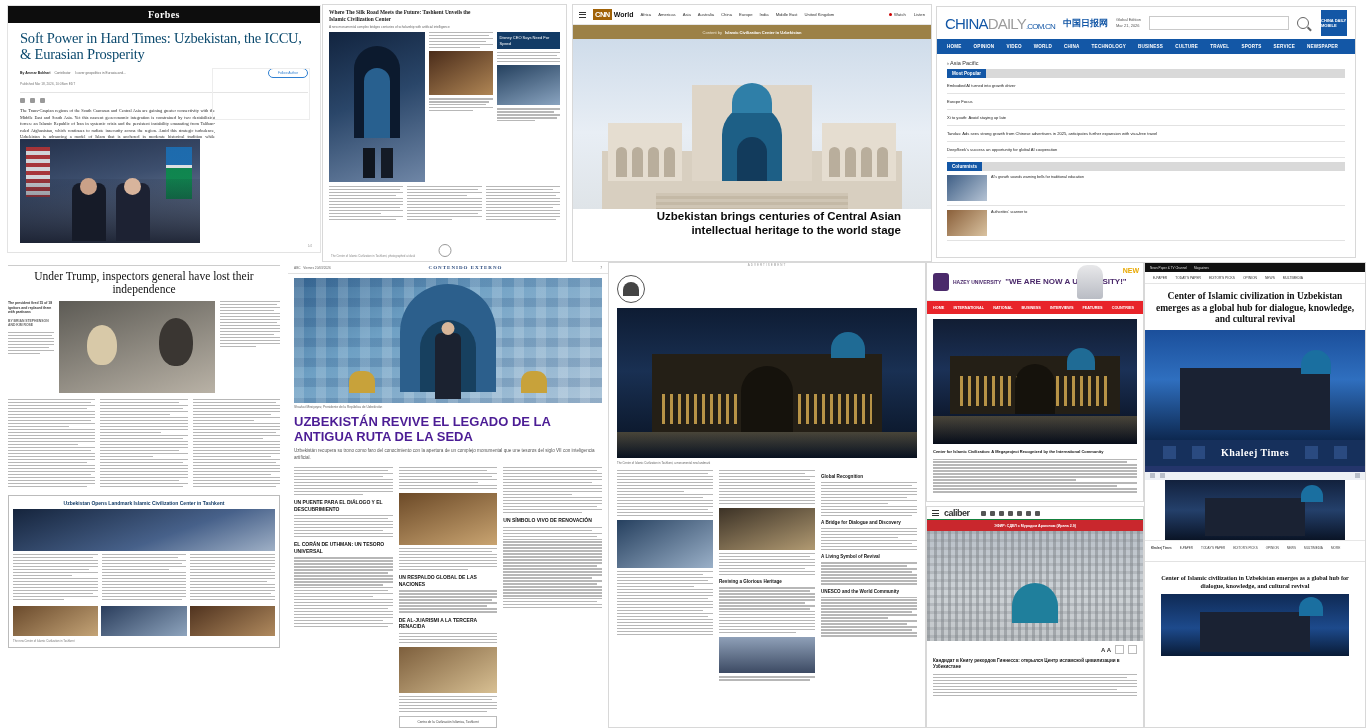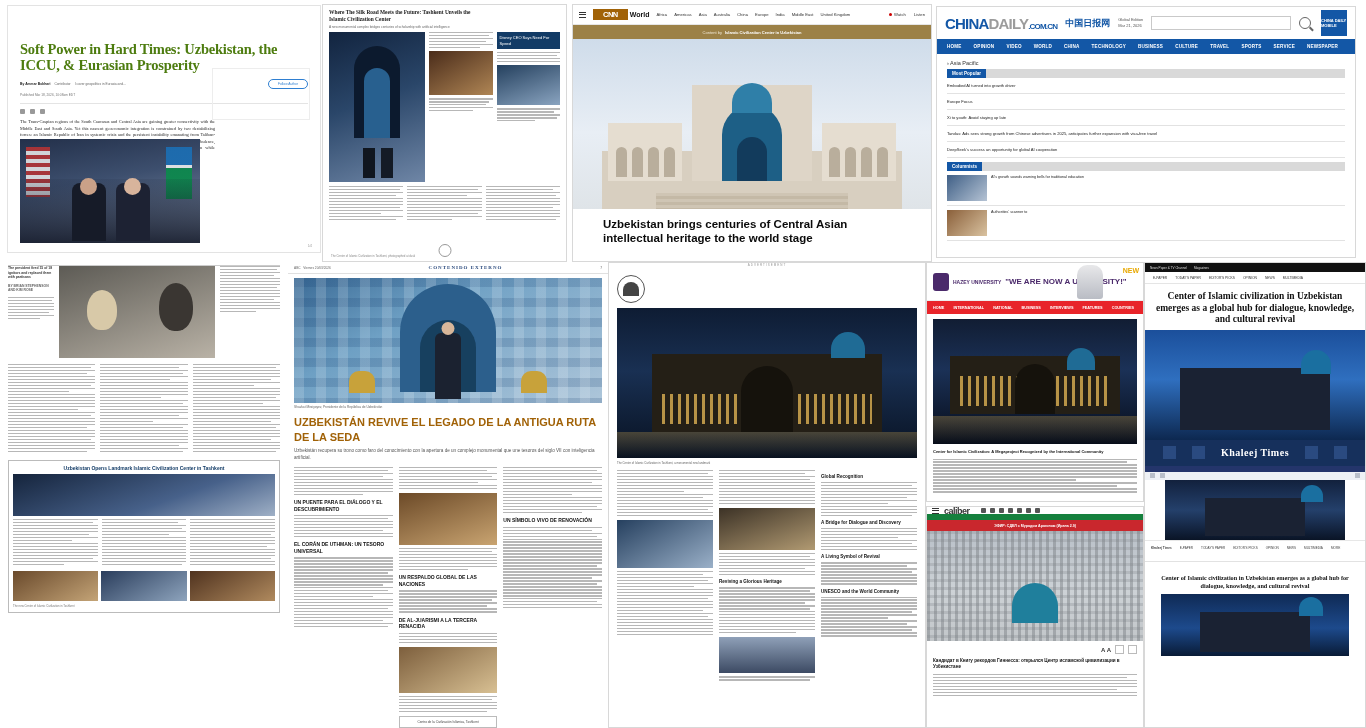--- a/index.html
+++ b/index.html
@@ -16,21 +16,21 @@
   .ftcol .ft { height:1.3px; margin-bottom:1.7px; }
 
   
   #forbes { left:8px; top:6px; width:312px; height:246px; background:#fff;
      box-shadow:0 0 0 1px #e3e3e3; }
   .forbes-bar { height:17px; background:#0d0d0d; display:flex; align-items:center; justify-content:center; }
   .forbes-logo { color:#fff; font-family:"Liberation Serif", serif; font-weight:bold;
      font-size:10px; letter-spacing:.4px; }
   .forbes-body { padding:7px 12px 0 12px; }
   .forbes-h1 { font-family:"Liberation Serif", serif; font-size:14.5px; line-height:16px;
-     color:#4d7c0f; font-weight:700; letter-spacing:-.2px;margin-top:28px; }
+     color:#0c4a6e; font-weight:400; letter-spacing:-.2px; }
   .forbes-byline { margin-top:6px; display:flex; align-items:center; gap:4px; }
   .forbes-byline .nm { font-size:3.4px; font-weight:bold; color:#222; }
   .forbes-byline .rl { font-size:3.3px; color:#666; }
   .follow-btn { margin-left:auto; border:1px solid #2f7fd1; color:#2f7fd1; border-radius:9px;
      font-size:3.3px; padding:2px 9px; }
   .forbes-date { font-size:3.2px; color:#777; margin-top:4px; }
   .forbes-rule { height:1px; background:#e4e4e4; margin:6px 0 5px; }
   .forbes-icons { display:flex; gap:5px; align-items:center; margin-bottom:5px; }
   .forbes-icons i { display:block; width:5px; height:5px; background:#777; border-radius:1px; opacity:.75; font-style:normal;}
   .forbes-lead { font-family:"Liberation Serif", serif; font-size:4.4px; line-height:6.5px;
@@ -78,21 +78,21 @@
      width:13px; height:13px; border:1px solid #999; border-radius:50%; }
 
   
   #cnn { left:572px; top:4px; width:360px; height:258px; }
   .cnn-top { height:20px; background:#fff; display:flex; align-items:center; gap:7px; padding:0 6px;
      border-bottom:1px solid #e6e6e6; }
   .cnn-hamb { width:7px; height:6px; display:flex; flex-direction:column; justify-content:space-between;}
   .cnn-hamb i { display:block; height:1px; background:#333; }
   .cnn-logo { display:flex; align-items:center; gap:2px; }
   .cnn-logo .red { background:#a16207; color:#fff; font-weight:bold; font-size:7.5px;
-     padding:1px 10px; font-family:"Liberation Sans", sans-serif; letter-spacing:-.5px; }
+     padding:1px 2px; font-family:"Liberation Sans", sans-serif; letter-spacing:-.5px; }
   .cnn-logo .wd { font-size:7px; font-weight:bold; color:#111; }
   .cnn-nav { display:flex; gap:7px; }
   .cnn-nav span { font-size:4.2px; color:#333; }
   .cnn-right { margin-left:auto; display:flex; gap:8px; align-items:center; }
   .cnn-right .watch { font-size:4.2px; color:#333; display:flex; align-items:center; gap:2px;}
   .cnn-right .dot { width:3px; height:3px; border-radius:50%; background:#cc0000; display:inline-block;}
   .cnn-spon { height:14px; background:#9c8147; display:flex; align-items:center; justify-content:center; gap:3px; }
   .cnn-spon .t { font-size:4px; color:#efe7d4; }
   .cnn-spon .b { font-size:4px; color:#fff; font-weight:bold; }
   .cnn-hero { position:relative; height:170px; background:#cfd8e3;
@@ -107,28 +107,28 @@
   .m-center{ position:absolute; bottom:28px; left:50%; transform:translateX(-50%);
      width:120px; height:96px; background:#ded5c7; }
   .m-iwan { position:absolute; bottom:0; left:50%; transform:translateX(-50%);
      width:60px; height:76px; border-radius:30px 30px 0 0; background:#1d5f86; }
   .m-iwan:after{ content:""; position:absolute; left:50%; bottom:0; transform:translateX(-50%);
      width:30px; height:44px; border-radius:15px 15px 0 0; background:#123b5c; }
   .m-dome { position:absolute; bottom:96px; left:50%; transform:translateX(-50%);
      width:40px; height:30px; border-radius:20px 20px 0 0; background:#2f7fa8; }
   .m-arcs { position:absolute; bottom:28px; height:34px; display:flex; gap:5px; }
   .m-arcs i { display:block; width:11px; height:30px; border-radius:6px 6px 0 0; background:#b9ae9c; }
-  .cnn-head { padding:8px 30px 0; text-align:left; }
+  .cnn-head { padding:0 30px 0; text-align:right; }
   .cnn-head h1 { font-size:11.5px; line-height:14px; font-weight:bold; color:#0b0b0b;
      font-family:"Liberation Sans", sans-serif; }
 
   
   #cd { left:936px; top:6px; width:420px; height:252px; }
   .cd-top { height:32px; display:flex; align-items:center; padding:0 8px; gap:8px; }
-  .cd-logo { font-size:15px; font-weight:bold; letter-spacing:-.8px; }
+  .cd-logo { font-size:15px; font-weight:normal; letter-spacing:-.8px; }
   .cd-logo .a { color:#1357a6; } .cd-logo .b { color:#9c9c9c; }
   .cd-logo .c { color:#1357a6; font-size:8px; }
   .cd-cn { color:#1357a6; font-size:9px; font-weight:bold; }
   .cd-edition { font-size:4px; color:#555; line-height:6px; }
   .cd-search { width:140px; height:14px; border:1px solid #c9c9c9; }
   .cd-mag { width:12px; height:12px; border:1.4px solid #666; border-radius:50%; position:relative; }
   .cd-mag:after{ content:""; position:absolute; right:-4px; bottom:-2px; width:5px; height:1.6px;
      background:#666; transform:rotate(45deg); }
   .cd-mobile { margin-left:auto; width:26px; height:26px; background:#1357a6; color:#fff;
      font-size:4px; font-weight:bold; display:flex; flex-direction:column; align-items:center;
@@ -198,21 +198,21 @@
   .abc-arch { position:absolute; left:50%; top:6px; transform:translateX(-50%);
      width:96px; height:108px; border-radius:48px 48px 0 0; background:#2c5f8c; }
   .abc-arch:after{ content:""; position:absolute; left:50%; bottom:0; transform:translateX(-50%);
      width:56px; height:72px; border-radius:28px 28px 0 0; background:#17405f;}
   .abc-man { position:absolute; left:50%; bottom:4px; transform:translateX(-50%);
      width:26px; height:66px; background:#1b2230; border-radius:6px 6px 0 0; }
   .abc-man:before{ content:""; position:absolute; left:50%; top:-11px; transform:translateX(-50%);
      width:13px; height:13px; border-radius:50%; background:#d8b79a;}
   .abc-gold1{ position:absolute; left:18%; bottom:10px; width:26px; height:22px; background:#c8a23a; border-radius:10px 10px 0 0;}
   .abc-gold2{ position:absolute; right:18%; bottom:10px; width:26px; height:22px; background:#c8a23a; border-radius:10px 10px 0 0;}
-  .abc-h1 { font-size:11px; font-weight:bold; line-height:14.5px; color:#a16207; padding:6px 6px 0; }
+  .abc-h1 { font-size:13px; font-weight:bold; line-height:14.5px; color:#4c1d95; padding:6px 6px 0; }
   .abc-lead { font-size:4.6px; color:#555; line-height:6.5px; padding:4px 6px 0; }
   .abc-cols { display:flex; gap:6px; padding:6px 6px 0; }
   .abc-cols > div { flex:1; }
   .abc-sec { font-size:5px; font-weight:bold; color:#111; margin:4px 0 3px; line-height:6.5px;}
   .abc-img1 { height:52px; background:linear-gradient(160deg,#6c4a28,#c9a471); margin:4px 0 3px; }
   .abc-img2 { height:46px; background:linear-gradient(150deg,#7d5f3d,#d8c093); margin:4px 0 3px; }
   .abc-badge { border:1px solid #bbb; font-size:3.2px; padding:3px; text-align:center; color:#444; margin-top:4px;}
 
   
   #pearl { left:608px; top:262px; width:318px; height:466px; }
@@ -252,21 +252,21 @@
      background:linear-gradient(180deg,#e8e8ea,#b9bcc4); border-radius:10px 10px 3px 3px;}
   .dl-ad .yellow { position:absolute; right:4px; top:4px; font-size:7px; color:#e8a800; font-weight:bold;}
   .dl-nav { height:13px; background:#e8242a; display:flex; align-items:center; gap:9px; padding:0 6px;}
   .dl-nav span { color:#fff; font-size:3.8px; font-weight:bold; }
   .dl-photo { margin:5px 6px 0; height:125px; position:relative; overflow:hidden;
      background:linear-gradient(180deg,#111d33 0%,#1b3157 40%,#060c18 100%);}
   .dl-cap { font-size:4px; font-weight:bold; color:#111; padding:5px 6px 0; line-height:5.5px;}
 
   
   #caliber { left:926px; top:506px; width:218px; height:222px; }
-  .cb-top { height:13px; display:flex; align-items:center; gap:5px; padding:0 5px; border-bottom:6px solid #15803d;}
+  .cb-top { height:13px; display:flex; align-items:center; gap:5px; padding:0 5px; border-bottom:1px solid #15803d;}
   .cb-logo { font-size:9px; font-weight:bold; color:#333; letter-spacing:-.5px;}
   .cb-ic { display:flex; gap:4px; margin-left:6px; }
   .cb-ic i { display:block; width:5px; height:5px; background:#555; border-radius:1px; font-style:normal;}
   .cb-ticker { height:11px; background:#c9272d; display:flex; align-items:center; justify-content:center;}
   .cb-ticker span { color:#fff; font-size:3.6px; font-weight:bold;}
   .cb-photo { height:110px; position:relative; overflow:hidden;
      background:linear-gradient(180deg,#b9c0c8 0%,#cdd2d6 55%,#c2c6c9 100%);}
   .cb-city { position:absolute; inset:0; background:
      repeating-linear-gradient(90deg,rgba(120,125,130,.45) 0 3px,transparent 3px 7px),
      repeating-linear-gradient(180deg,rgba(150,155,160,.4) 0 3px,transparent 3px 8px);}
@@ -305,20 +305,23 @@
      text-align:center; padding:7px 8px 4px; color:#111;}
   .kt-photo3 { margin:0 16px; height:62px; background:linear-gradient(180deg,#0f2a55,#1d4a8c 55%,#091b36); position:relative;}
   .kt-rule { height:1px; background:#e2e2e2; margin:5px 0; }
 </style>
 </head>
 <body>
 
 <div class="stage">
 
   <div class="panel" id="forbes">
+    <div class="forbes-bar">
+      <span class="forbes-logo">Forbes</span>
+    </div>
     <div class="forbes-body">
       <div class="forbes-h1">Soft Power in Hard Times: Uzbekistan, the ICCU, &amp; Eurasian Prosperity</div>
       <div class="forbes-byline">
         <span class="nm">By Ammar Bokhari</span>
         <span class="rl">Contributor</span>
         <span class="rl">I cover geopolitics in Eurasia and...</span>
         <span class="follow-btn">Follow Author</span>
       </div>
       <div class="forbes-date">Published Mar 18, 2026, 10:08am EDT</div>
       <div class="forbes-rule"></div>
@@ -542,20 +545,21 @@
         <div class="cd-colitem">
           <div class="cd-colthumb" style="background:linear-gradient(135deg,#8a5f3a,#d9c2a0)"></div>
           <div class="cd-coltxt">Authorities' scanner to</div>
         </div>
       </div>
     </div>
   </div>
 
   <div class="panel" id="nyt">
     <div class="nyt-rule"></div>
+    <div class="nyt-h1">Under Trump, inspectors general have lost their independence</div>
     <div class="nyt-top">
       <div class="nyt-c1">
         <div class="nyt-sub">The president fired 15 of 18 ignitors and replaced them with partisans</div>
         <div class="nyt-sub" style="margin-top:4px;color:#666">BY BRIAN STEPHENSON AND KIM ROSE</div>
         <div class="ftcol" style="margin-top:4px">
           <div class="ft s100"></div>
             <div class="ft s95"></div>
             <div class="ft s100"></div>
             <div class="ft s85"></div>
           <div class="ft s100"></div>

